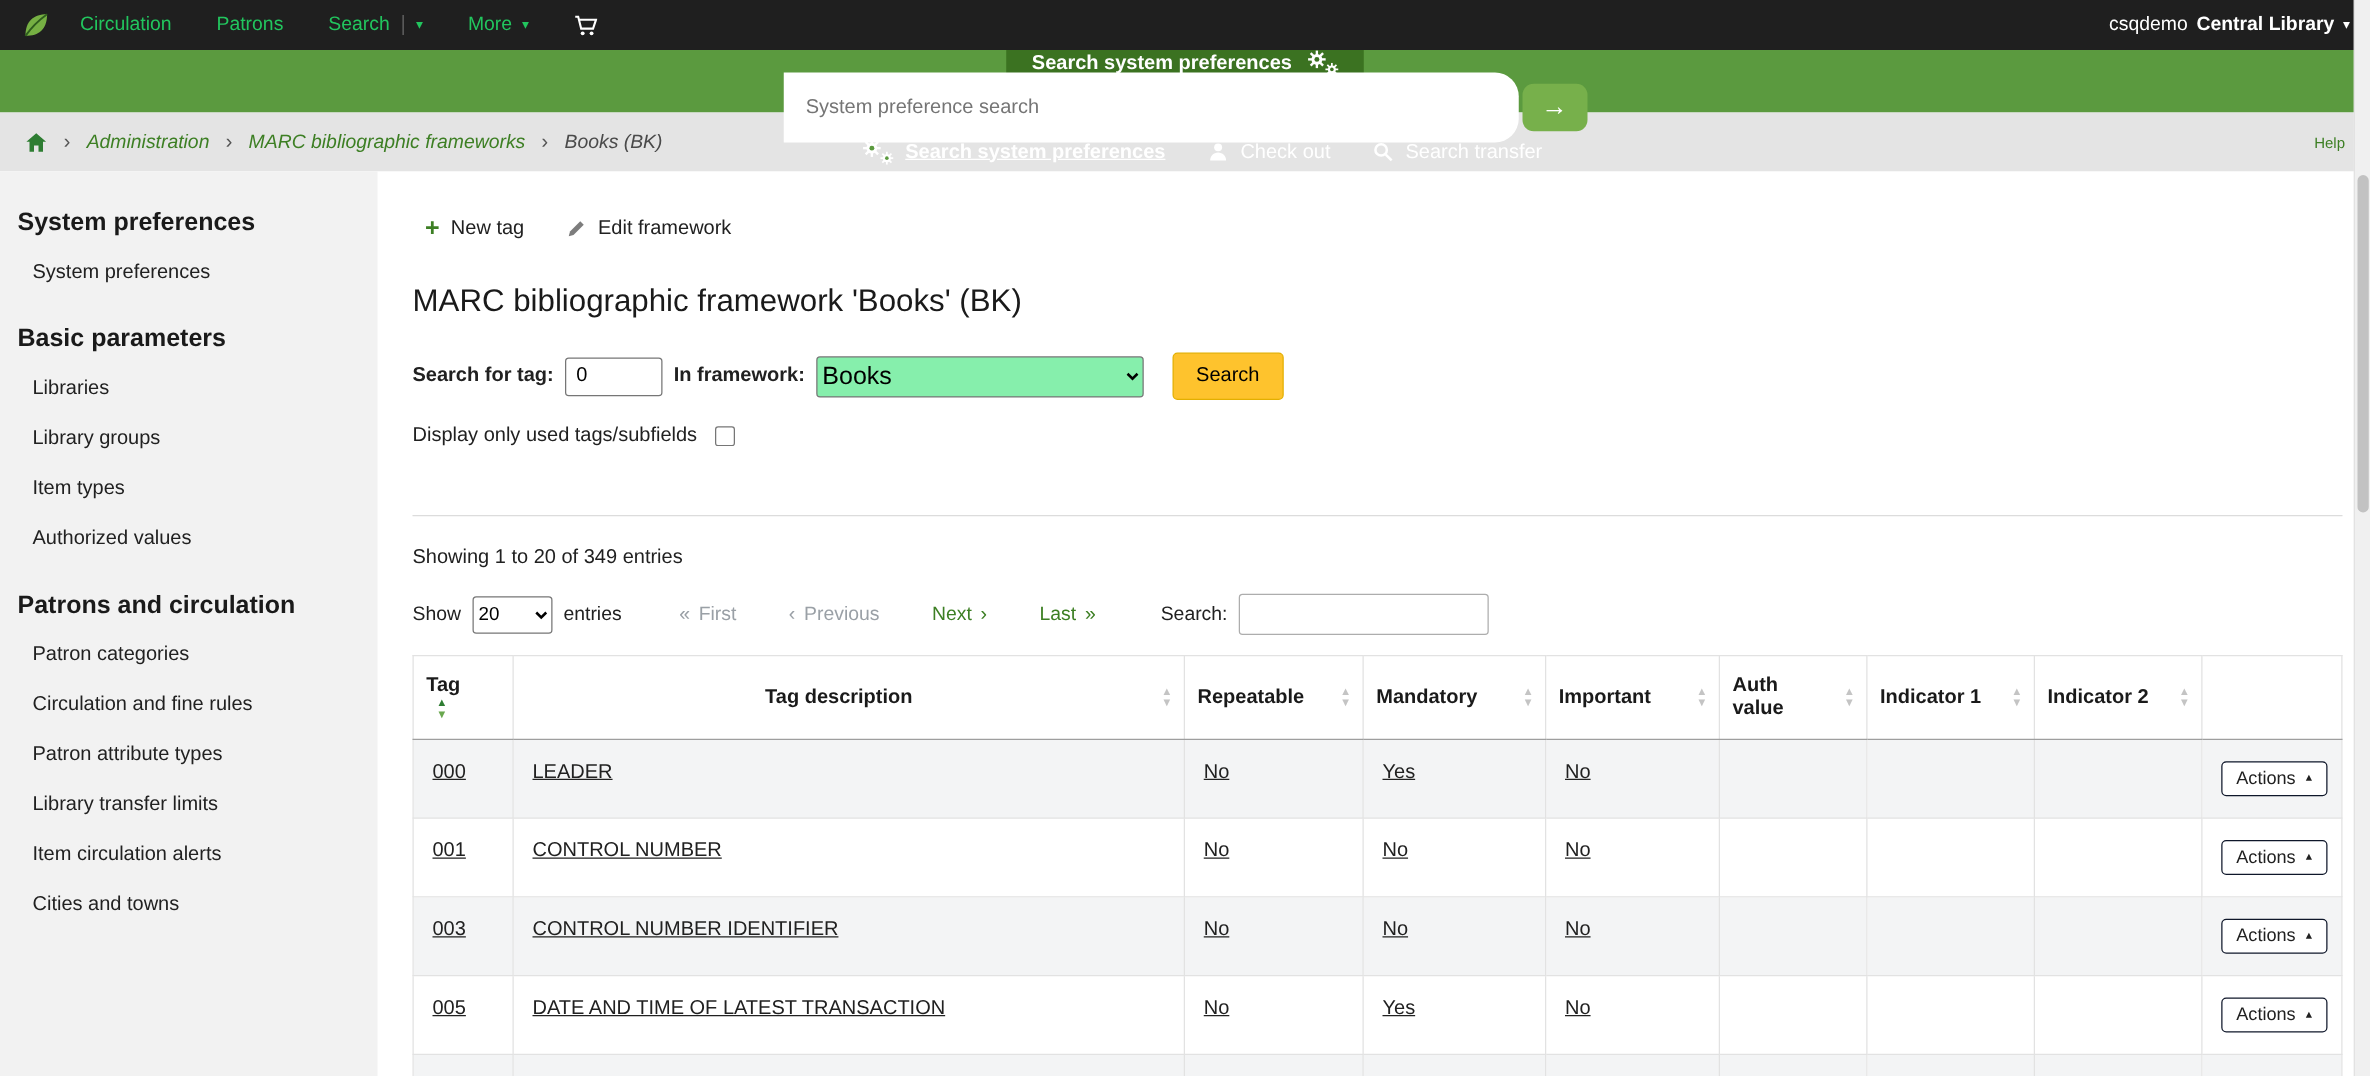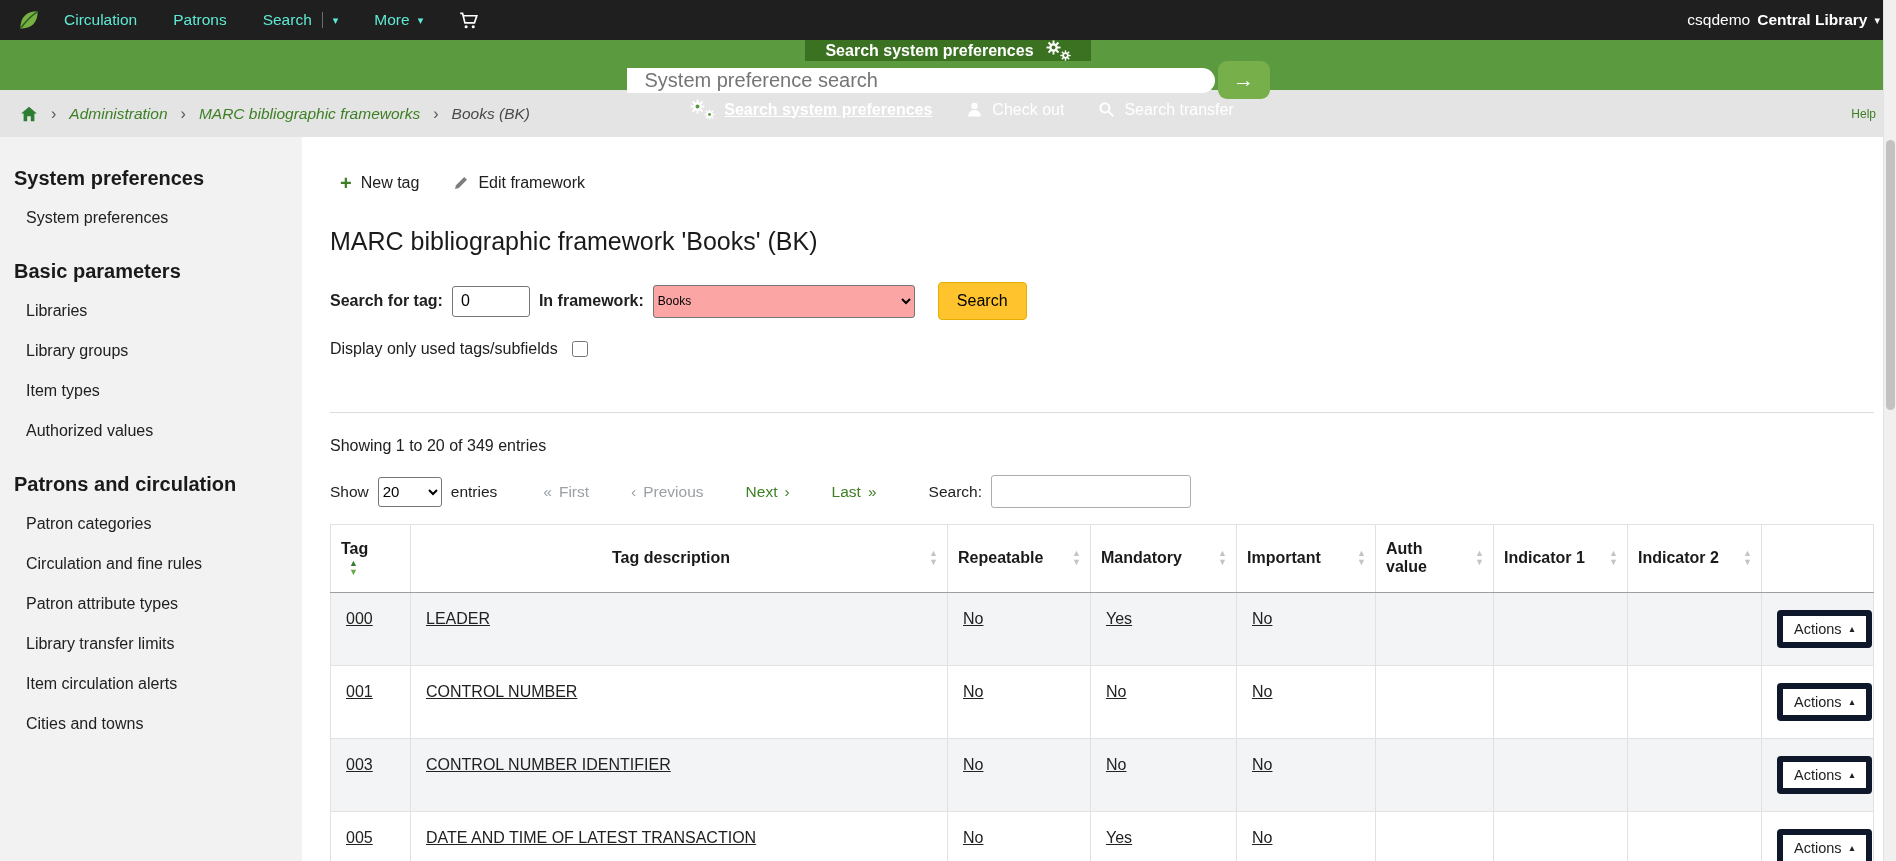--- a/index.html
+++ b/index.html
@@ -7,32 +7,32 @@
   body {
     width: 1896px; height: 861px; overflow: hidden; position: relative;
     font-family: "Liberation Sans", sans-serif; background: #fff; color: #212121;
   }
   a { cursor: pointer; }
 
   
   .topnav { height: 40px; background: #1f1f1f; display: flex; align-items: center; padding: 0 16px; color: #fff; }
   .logo { width: 26px; height: 26px; margin-right: 22px; display: flex; align-items: center; }
   .nav-items { display: flex; align-items: center; gap: 36px; }
-  .nav-item { display: flex; align-items: center; gap: 8px; font-size: 15.5px; color: #5eead4; text-decoration: none; }
+  .nav-item { display: flex; align-items: center; gap: 8px; font-size: 15.5px; color: #22c55e; text-decoration: none; }
   .nav-group { display: flex; align-items: center; gap: 10px; }
   .split-divider { width: 1px; height: 16px; background: rgba(255,255,255,.35); }
   .caret { font-size: 11px; line-height: 1; }
   .spacer { flex: 1; }
   .user-menu { display: flex; align-items: center; gap: 7px; font-size: 15.5px; color: #fff; text-decoration: none; }
 
   
   .searchbar { height: 50px; background: #5b9a3f; display: flex; align-items: center; flex-direction: column; }
   .search-tab { --hole:#3b7221; height: 50px; background: #3b7221; color: #fff; display: flex; align-items: center; gap: 12px; padding: 0 20px; font-weight: bold; font-size: 16px; cursor: pointer; }
   .hdr-search-form { display: flex; align-items: center; height: 50px; margin: 0; }
-  .search-input { width: 588px; height: 25px; border: none; border-radius: 0 19px 19px 0; padding: 0 18px; font-size: 20px; outline: none; font-family: inherit; }
+  .search-input { width: 588px; height: 56px; border: none; border-radius: 0 19px 19px 0; padding: 0 18px; font-size: 16px; outline: none; font-family: inherit; }
   .search-submit { width: 52px; height: 38px; margin-left: 3px; background: #77b04b; border: none; border-radius: 9px; color: #fff; font-size: 21px; cursor: pointer; display: flex; align-items: center; justify-content: center; }
   .quick-links { display: flex; align-items: center; gap: 34px; margin-left: 28px; --hole:#5b9a3f; }
   .quick-link { color: #fff; font-size: 16px; display: flex; align-items: center; gap: 9px; text-decoration: none; }
   .quick-link.active { font-weight: bold; text-decoration: underline; }
 
   .gears { position: relative; width: 25px; height: 21px; flex-shrink: 0; }
   .gears .g1 { position: absolute; left: 0; top: 0; width: 15px; height: 15px; }
   .gears .g2 { position: absolute; right: 0; bottom: 0; width: 11px; height: 11px; }
 
   
@@ -54,21 +54,21 @@
   .main { flex: 1; padding: 0 22px 0 28px; overflow: hidden; }
 
   
   .toolbar { margin-top: 30px; display: flex; gap: 14px; }
   .tool-btn { display: flex; align-items: center; gap: 9px; background: none; border: none; font-size: 16px; color: #212121; padding: 6px 10px; cursor: pointer; font-family: inherit; }
   .plus-icon { color: #3d7f24; font-weight: bold; font-size: 20px; line-height: 1; }
   .page-title { font-size: 25px; font-weight: normal; margin: 28px 0 26px; color: #1a1a1a; }
   .tag-form { display: flex; align-items: center; gap: 9px; font-size: 16px; }
   .tag-form label { font-weight: bold; }
   .tag-input { width: 78px; height: 31px; border: 1px solid #767676; border-radius: 3px; padding: 0 8px; font-size: 16px; font-family: inherit; }
-  .framework-select { width: 262px; height: 33px; border: 1px solid #767676; border-radius: 3px; font-size: 12px; font-family: inherit; background: #fca5a5; }
+  .framework-select { width: 262px; height: 33px; border: 1px solid #767676; border-radius: 3px; font-size: 20px; font-family: inherit; background: #86efac; }
   .search-btn { margin-left: 14px; padding: 9px 18px; background: #fec32d; border: 1px solid #e3af00; border-radius: 4px; font-size: 16px; font-family: inherit; cursor: pointer; }
   .checkbox-row { margin-top: 18px; display: flex; align-items: center; gap: 10px; font-size: 16px; }
   .checkbox-row input { width: 16px; height: 16px; }
 
   
   .section-divider { border: none; border-top: 1px solid #dcdcdc; margin: 52px 0 0; }
   .table-info { margin: 24px 0 20px; font-size: 16px; }
   .controls { display: flex; align-items: center; font-size: 15.5px; }
   .show-group { display: flex; align-items: center; gap: 9px; }
   .pagesize-select { width: 64px; height: 30px; border: 1px solid #767676; border-radius: 3px; font-size: 15px; background: #fff; font-family: inherit; }
@@ -92,21 +92,21 @@
   .marc-table th:nth-child(9) { width: 112px; }
   .marc-table td { border: 1px solid #e2e2e2; padding: 17px 15px; vertical-align: top; overflow: hidden; text-decoration: underline; }
   .marc-table tbody tr:nth-child(odd) { background: #f3f4f5; }
   .sort { position: absolute; right: 9px; top: 50%; transform: translateY(-50%); display: flex; flex-direction: column; line-height: 1; }
   .sort i { font-style: normal; font-size: 9px; color: #c4c4c4; height: 9px; }
   .marc-table th:first-child .sort { position: static; transform: none; display: inline-flex; margin-left: 8px; vertical-align: middle; }
   .marc-table th:first-child .sort .up { color: #2e7d32; }
   .marc-table th:first-child .sort .dn { color: #6aa84f; }
   .marc-table th:last-child .sort { display: none; }
   .c-actions { text-align: right; }
-  .actions-btn { border: 6px solid #0f172a; background: #fff; border-radius: 4px; padding: 5px 11px; font-size: 14.5px; font-family: inherit; display: inline-flex; align-items: center; gap: 8px; cursor: pointer; color: #212121; }
+  .actions-btn { border: 1px solid #0f172a; background: #fff; border-radius: 4px; padding: 5px 11px; font-size: 14.5px; font-family: inherit; display: inline-flex; align-items: center; gap: 8px; cursor: pointer; color: #212121; }
   .caret-sm { font-size: 10px; line-height: 1; }
 
   
   .scrollbar { position: absolute; right: 0; top: 0; width: 13px; height: 861px; background: #f0f0f0; border-left: 1px solid #e2e2e2; }
   .scroll-thumb { position: absolute; top: 140px; left: 2px; width: 9px; height: 270px; background: #c2c2c2; border-radius: 5px; }
 </style>
 </head>
 <body>
 
 <header class="topnav">

